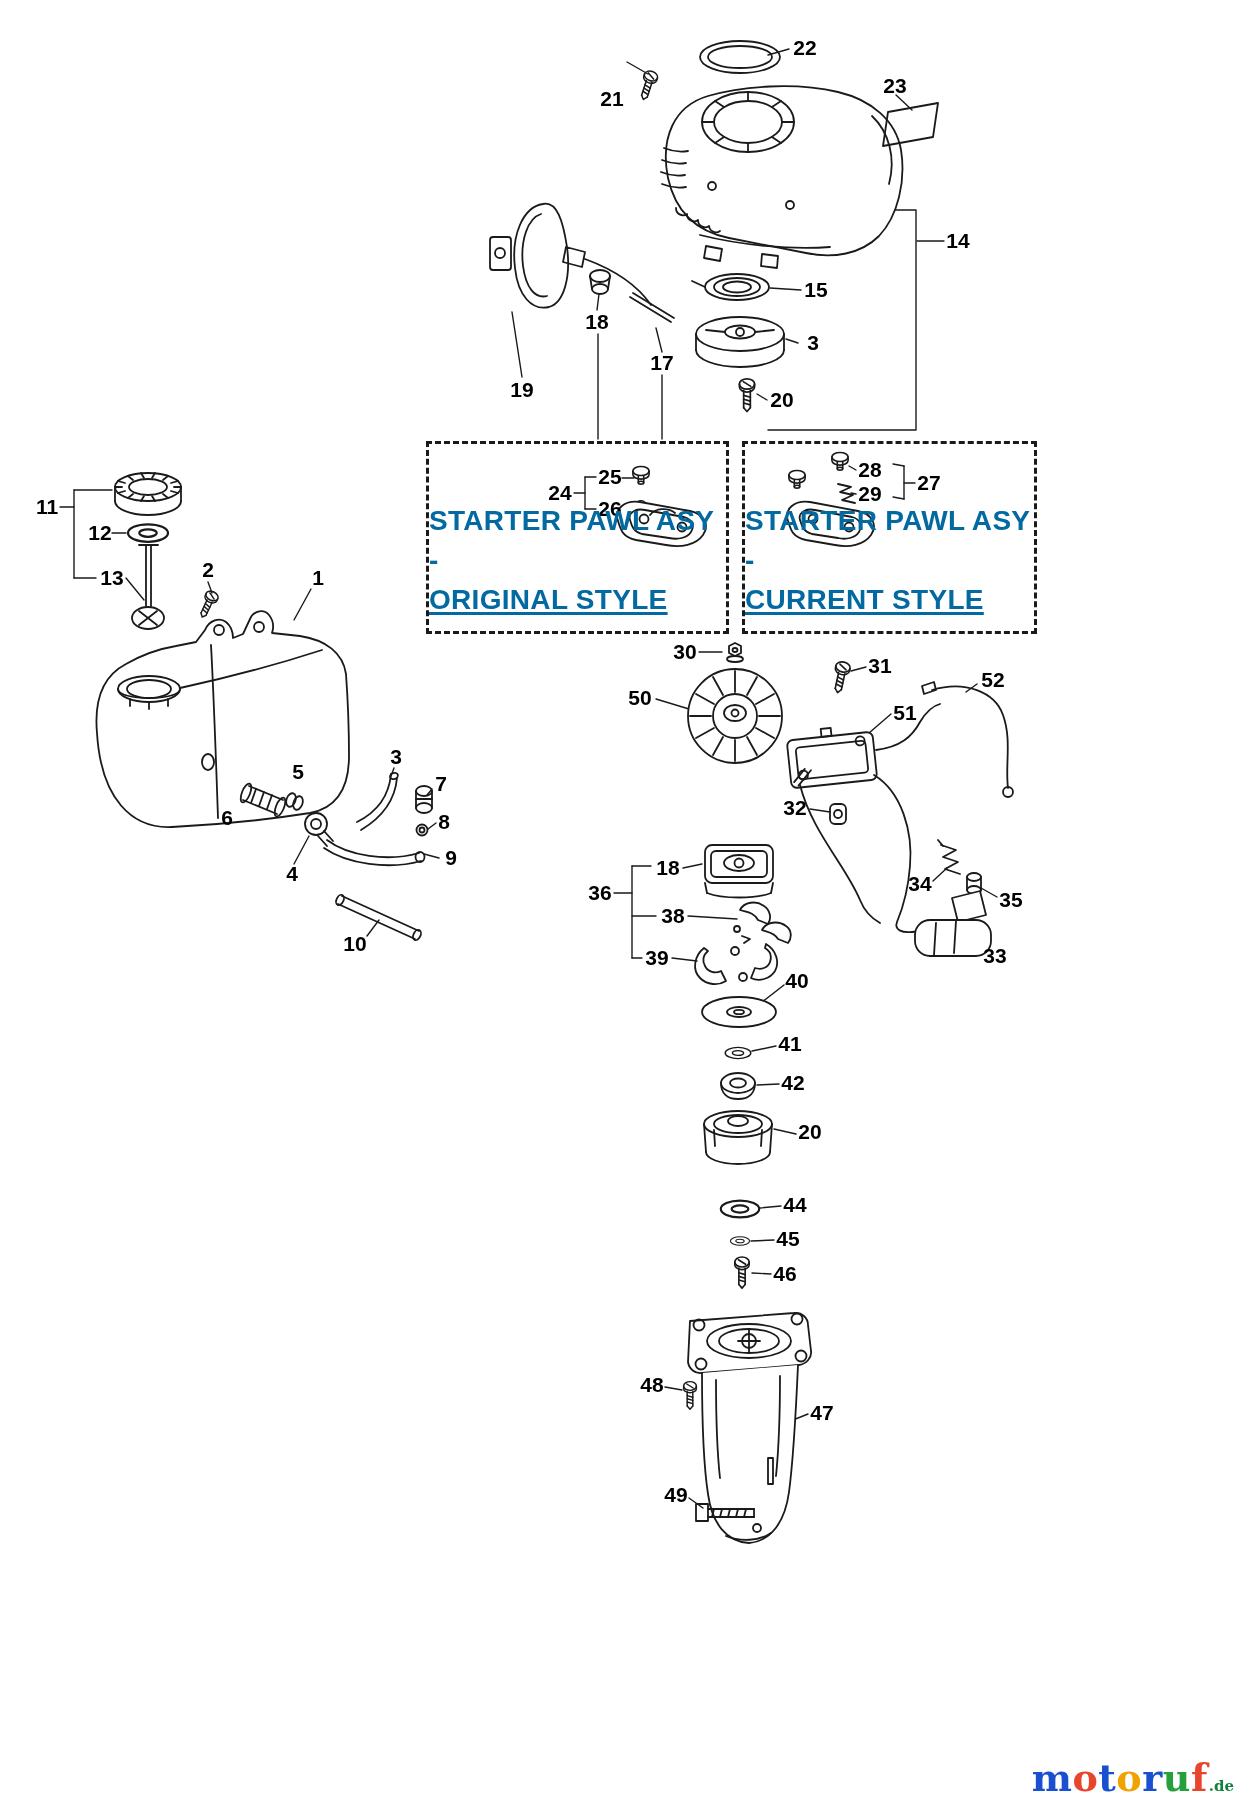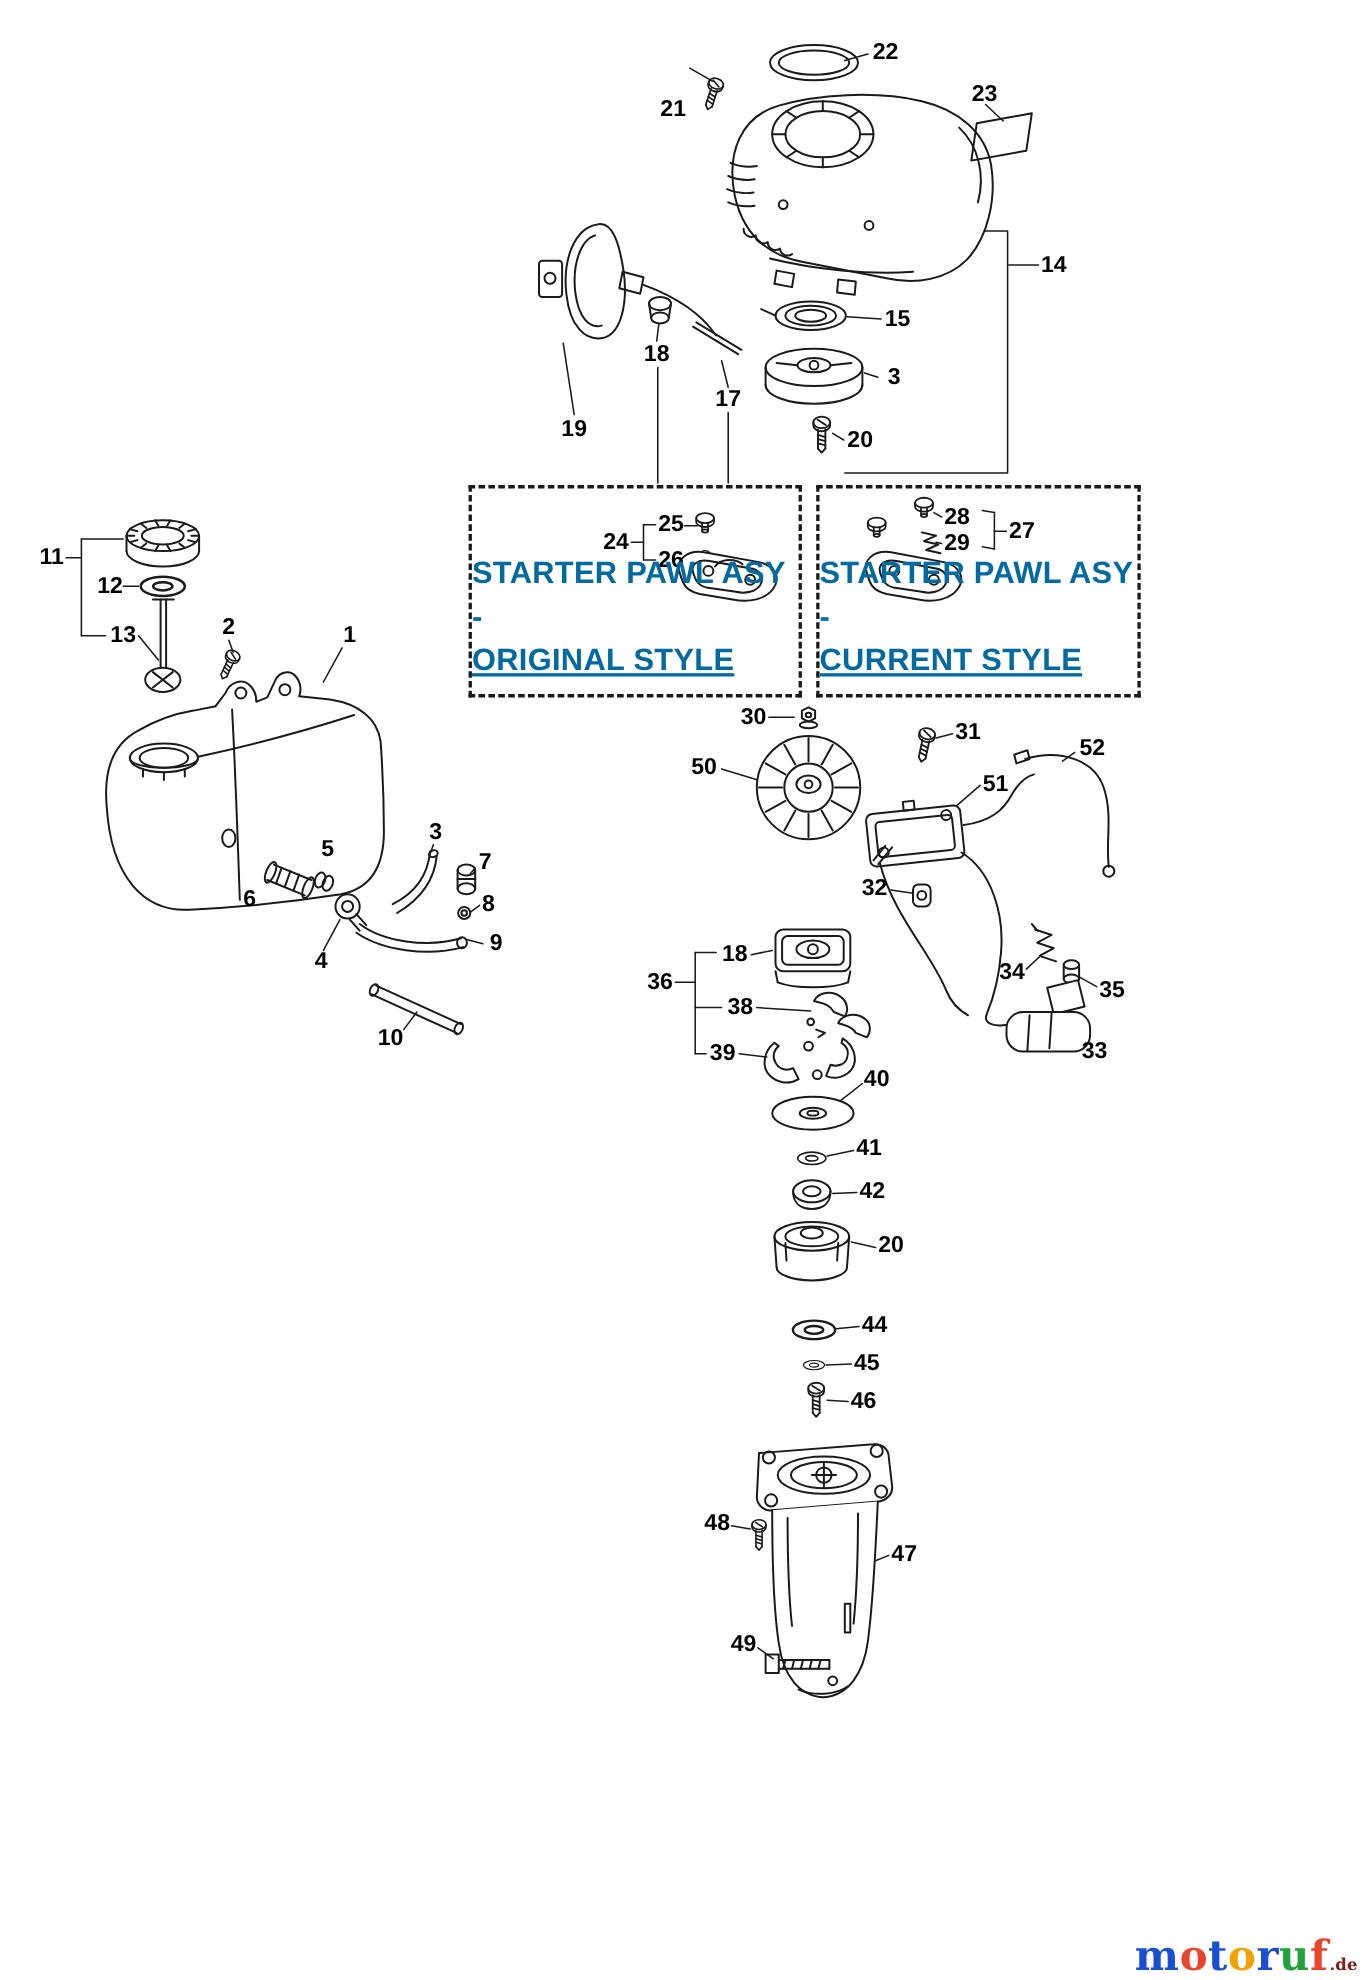--- a/index.html
+++ b/index.html
@@ -481,16 +481,16 @@
 </div>
 <div class="callout callout-current">
   <div class="callout-inner">
     <div>STARTER PAWL ASY -</div>
     <div class="u">CURRENT STYLE</div>
   </div>
 </div>
 
 <div class="logo">
   <span class="logo-letters"><span style="color: rgb(26, 79, 209);">m</span><span style="color: rgb(232, 69, 44);">o</span><span style="color: rgb(26, 79, 209);">t</span><span style="color: rgb(240, 163, 0);">o</span><span style="color: rgb(26, 79, 209);">r</span><span style="color: rgb(36, 160, 60);">u</span><span style="color: rgb(232, 69, 44);">f</span></span>
-      <span class="logo-suffix" style="color: #7f1d1d;">.de</span>
+      <span class="logo-suffix" style="color: #15803d;">.de</span>
 </div>
 
 </div>
 
 </body></html>

